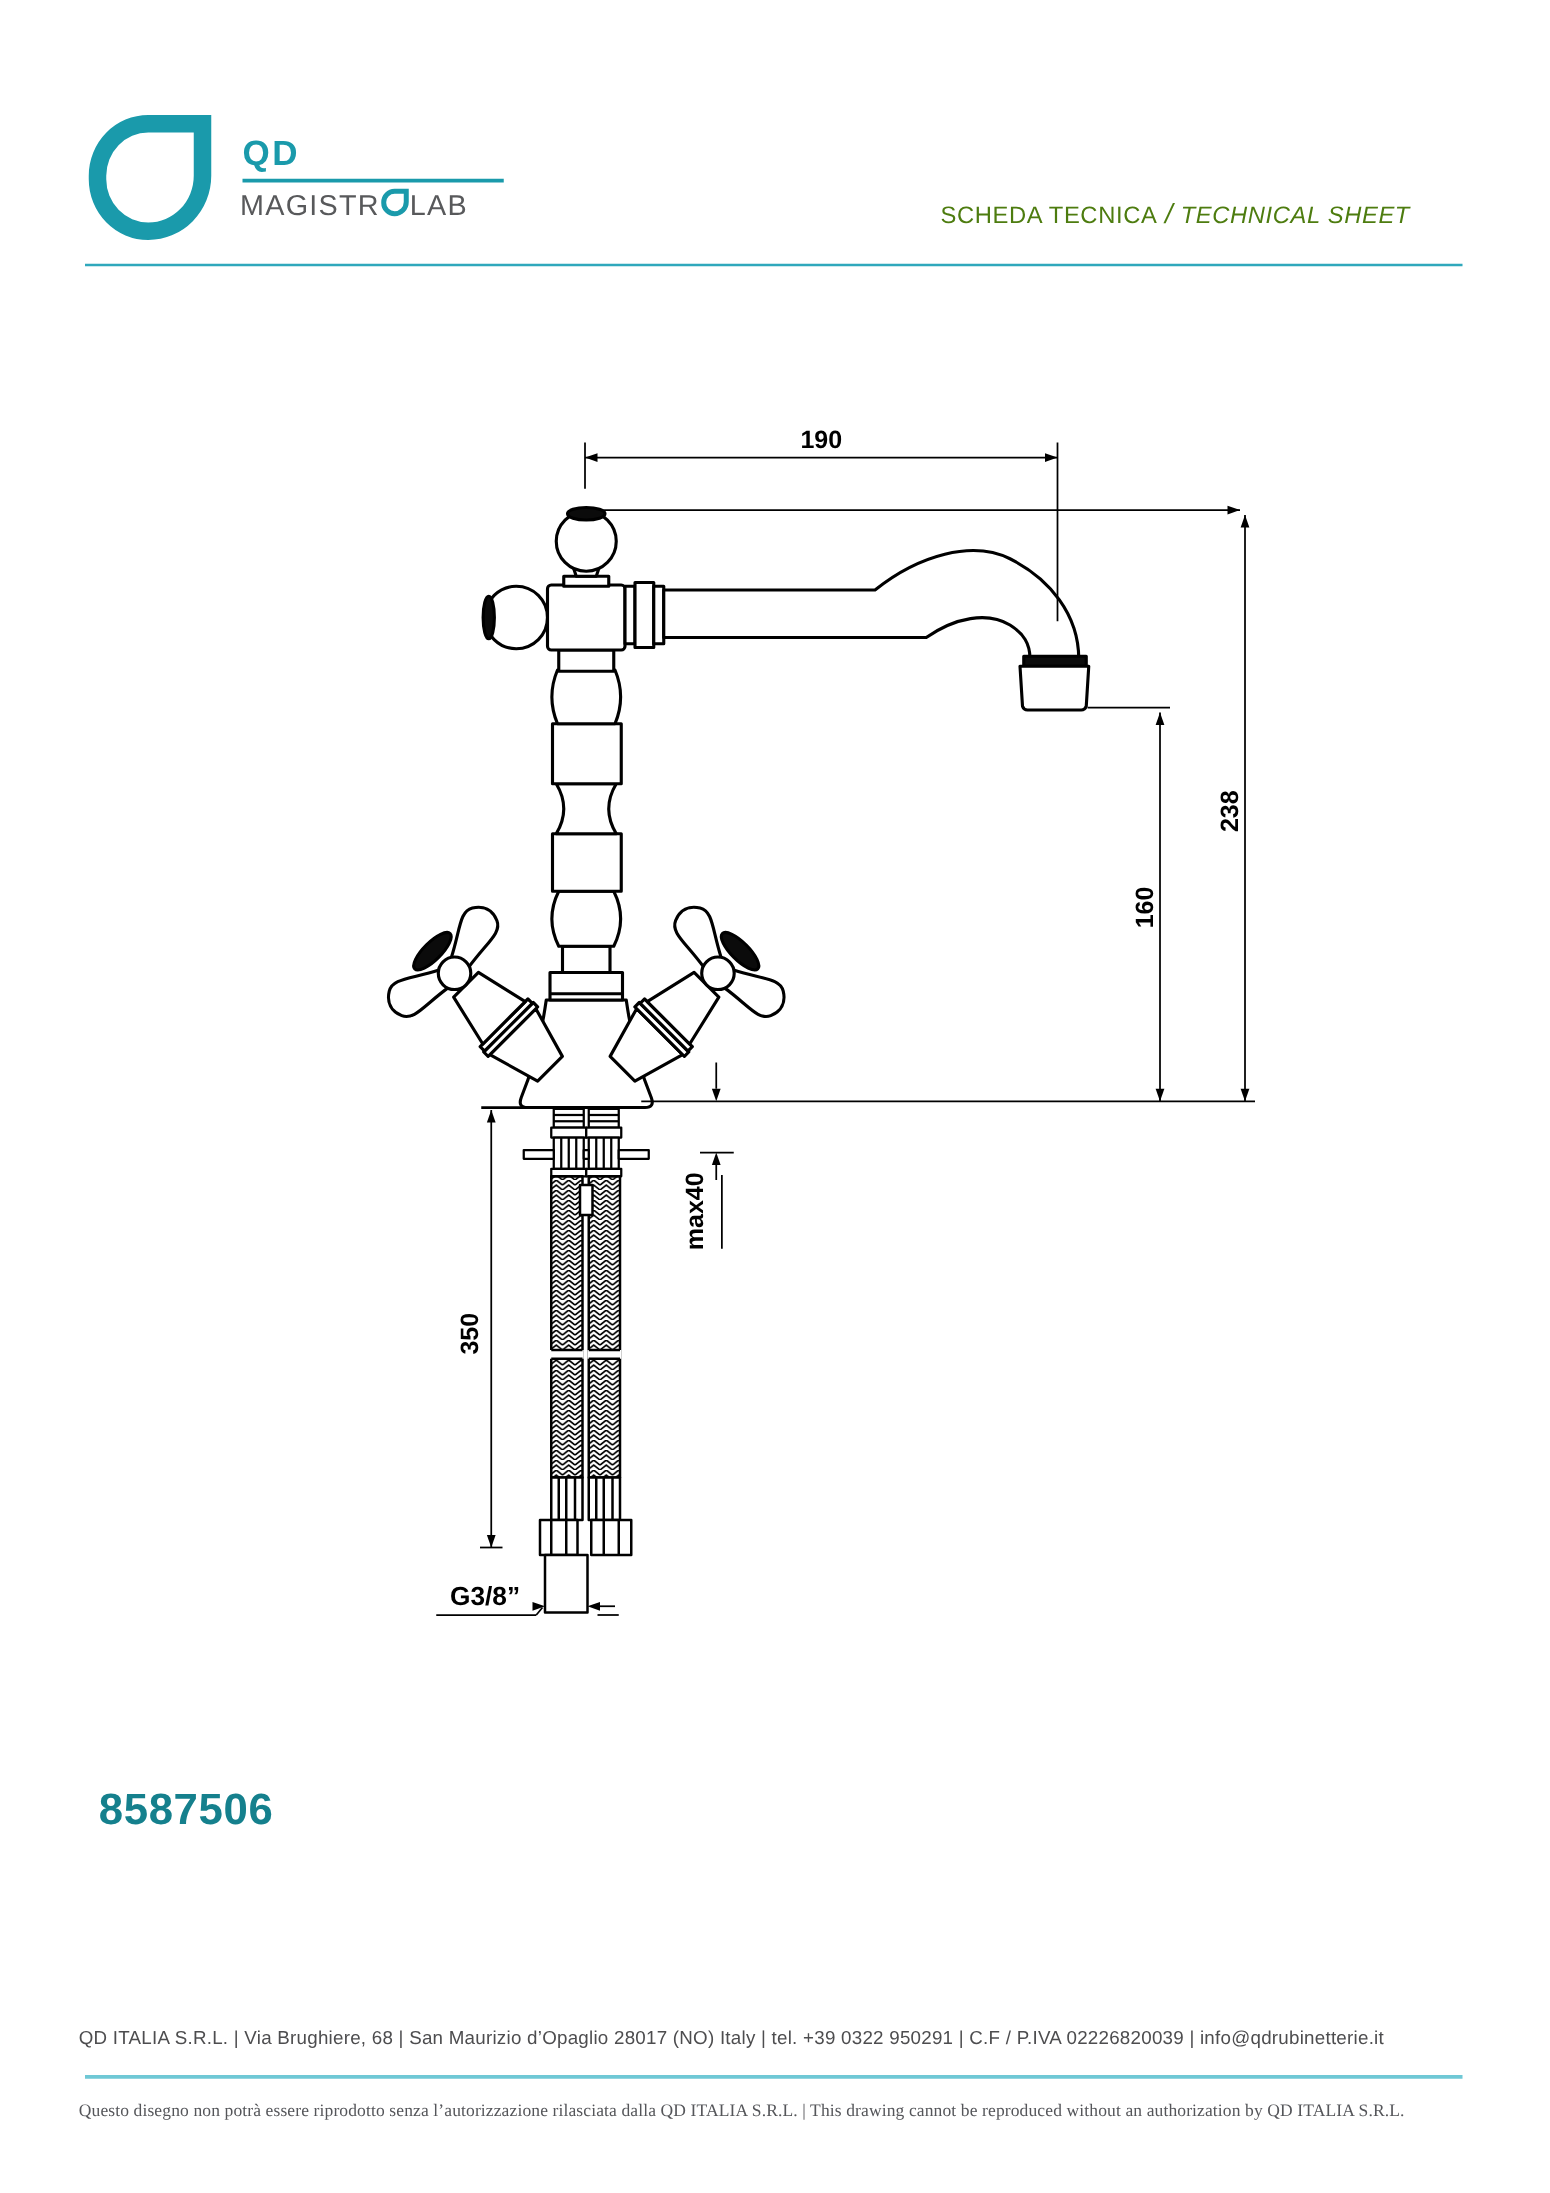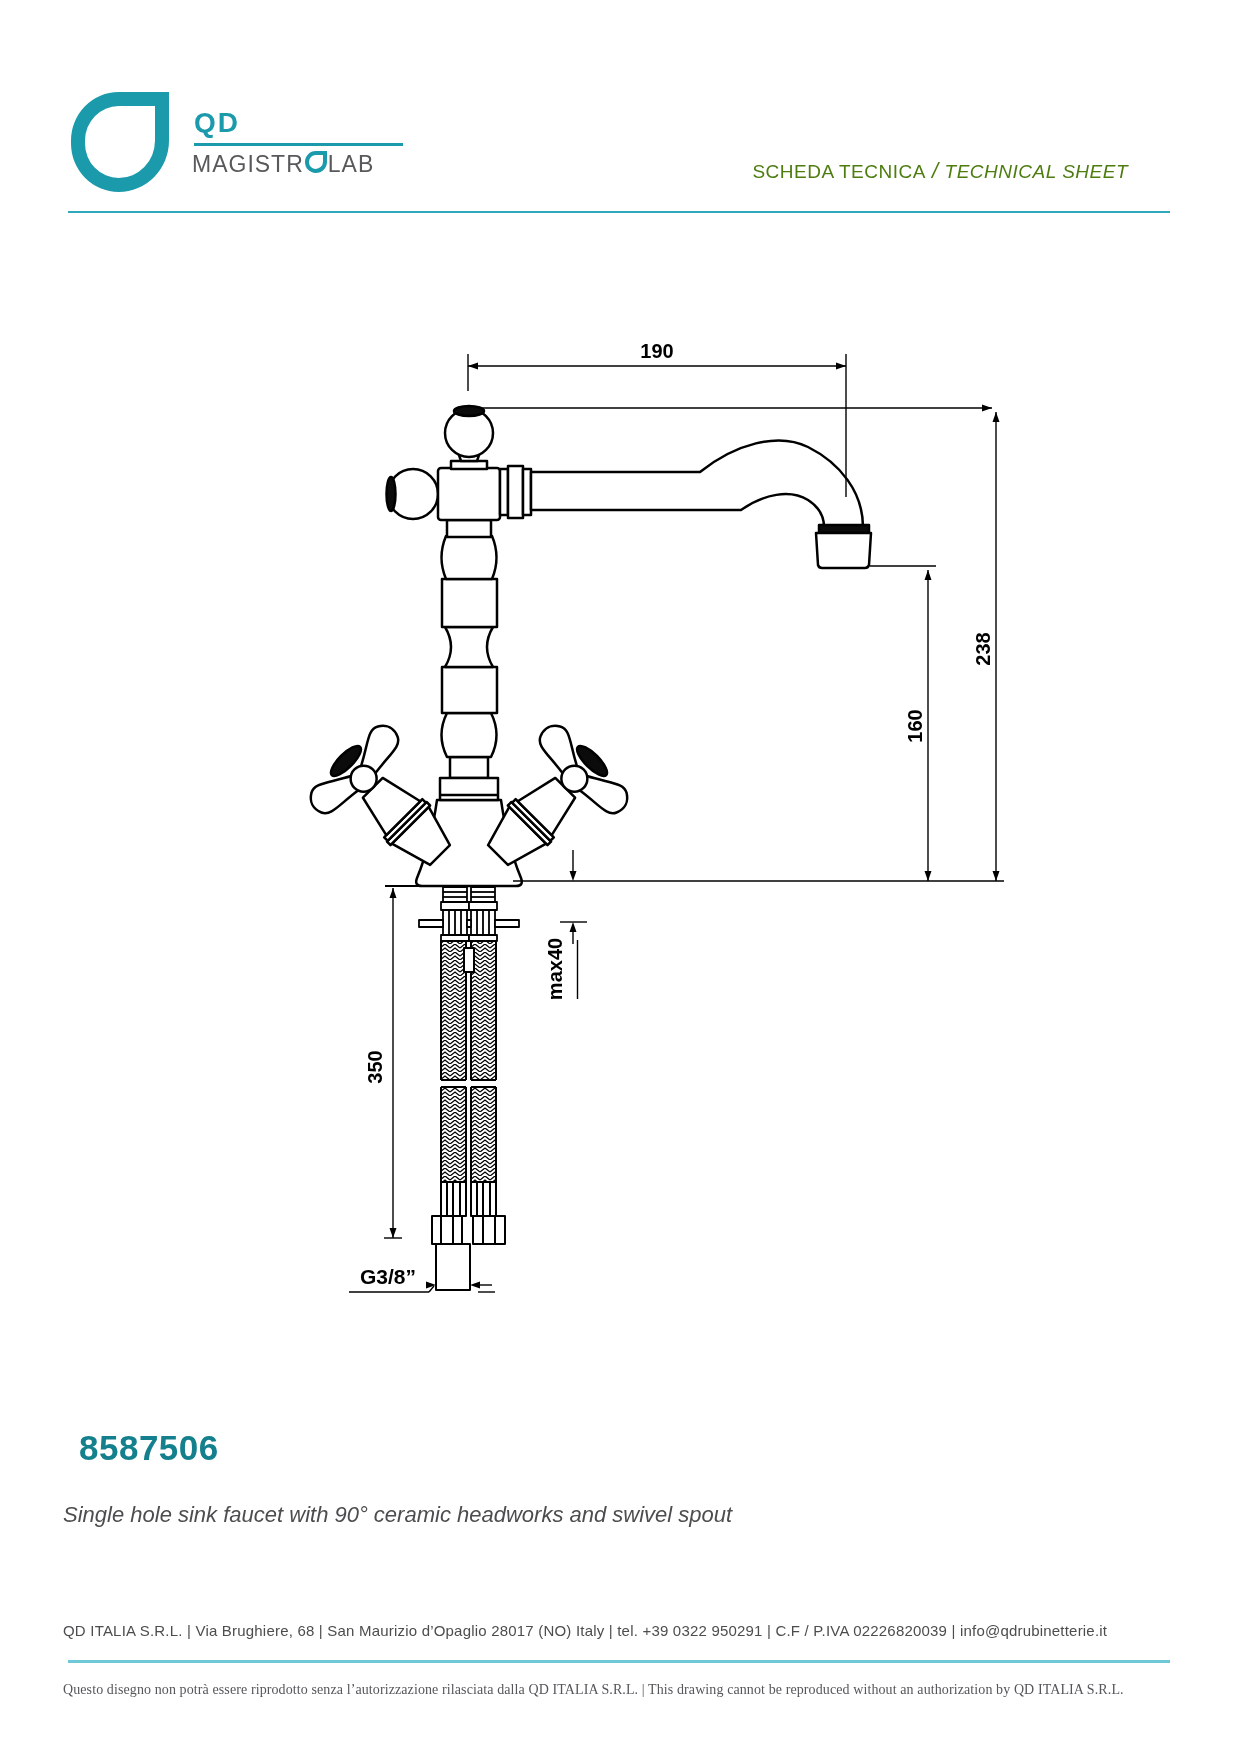--- a/index.html
+++ b/index.html
@@ -269,19 +269,18 @@
         <line x1="429" y1="1292" x2="434" y2="1286"></line>
         <polygon points="436,1285 426,1281.5 426,1288.5" fill="#000" stroke="none"></polygon>
         <polygon points="470,1285 480,1281.5 480,1288.5" fill="#000" stroke="none"></polygon>
         <line x1="480" y1="1285" x2="492" y2="1285"></line>
         <line x1="478" y1="1292" x2="495" y2="1292"></line>
       </g>
     </g>
   </svg>
 
   <div class="product-code">8587506</div>
-  <div class="product-desc-en">Single hole sink faucet with 90° ceramic headworks and swivel spout</div>
 
   <div class="footer-company">QD ITALIA S.R.L. | Via Brughiere, 68 | San Maurizio d’Opaglio 28017 (NO) Italy | tel. +39 0322 950291 | C.F / P.IVA 02226820039 | info@qdrubinetterie.it</div>
   <div class="footer-rule"></div>
   <div class="footer-disclaimer">Questo disegno non potrà essere riprodotto senza l’autorizzazione rilasciata dalla QD ITALIA S.R.L. | This drawing cannot be reproduced without an authorization by QD ITALIA S.R.L.</div>
 
 </div>
 
 </body></html>

